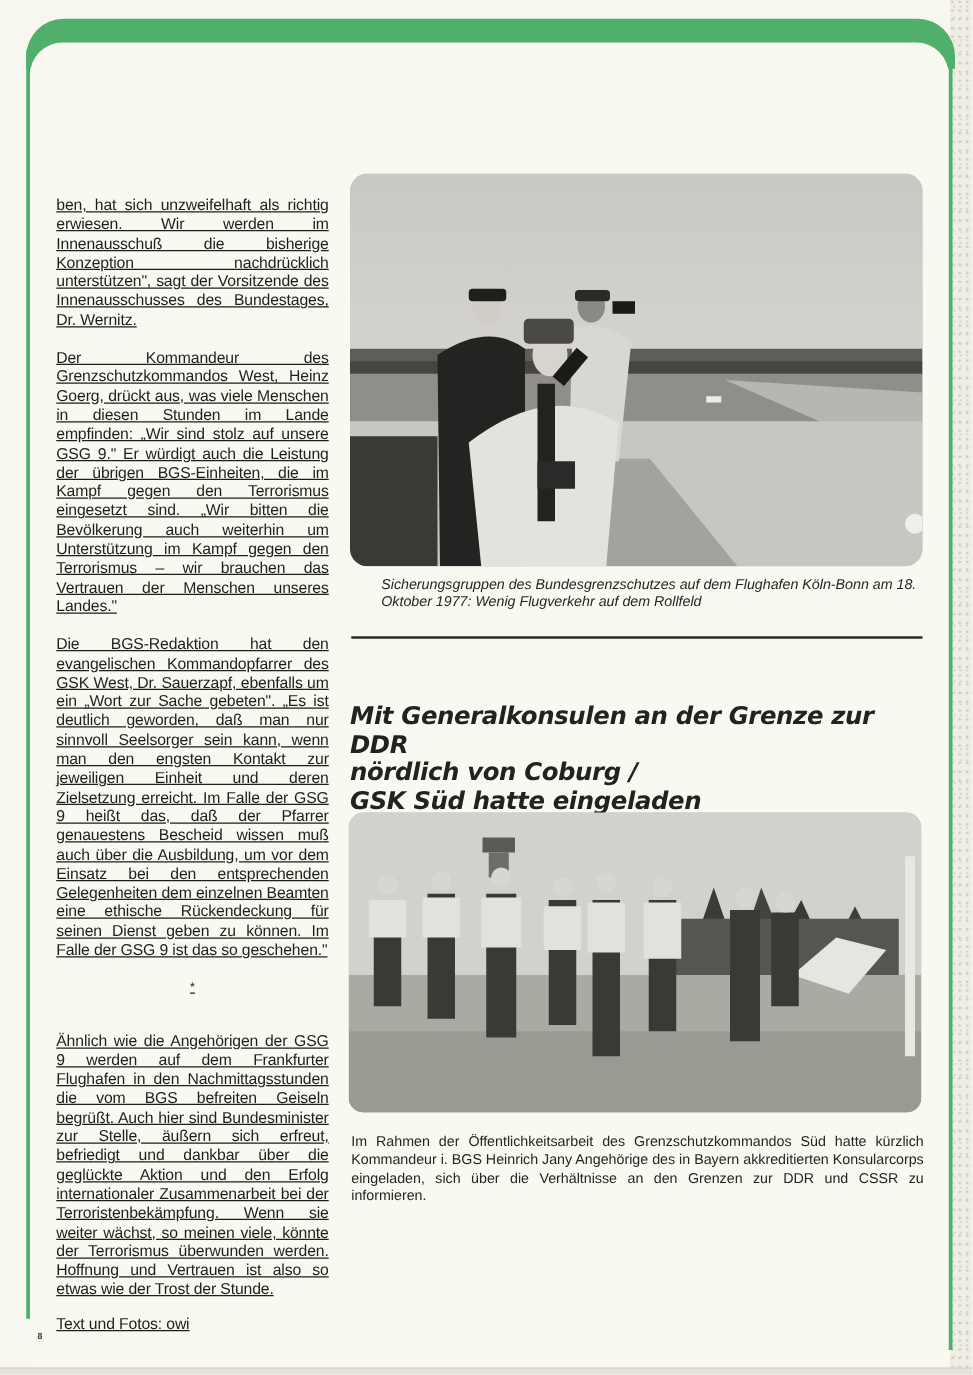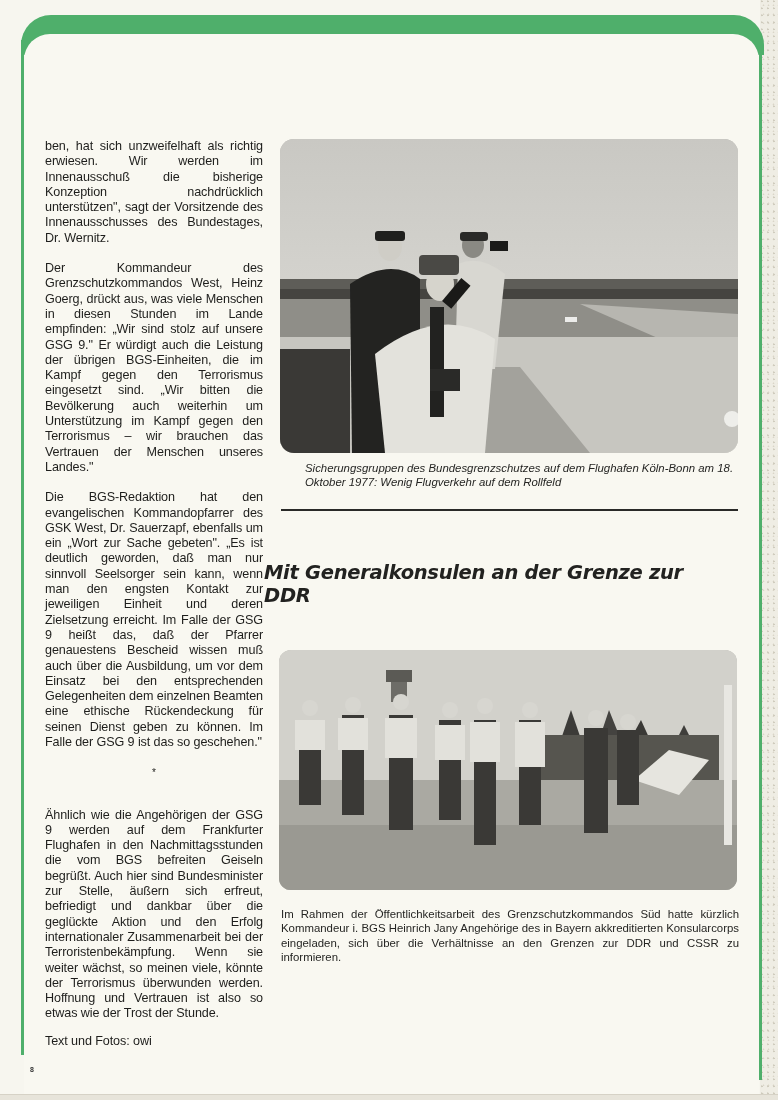--- a/index.html
+++ b/index.html
@@ -43,24 +43,25 @@
       position: absolute; left: 759px; top: 40px; width: 3px; height: 1040px;
       background: #4faf6b;
     }
     .page-number {
       position: absolute; left: 30px; top: 1066px;
       font-size: 7px; font-weight: bold; color: #333;
     }
 
     
     .left-col {
-      position: absolute; left: 45px; top: 139px; width: 218px;
+      position: absolute; left: 45px; top: 157px; width: 218px;
       font-size: 12.6px; line-height: 15.3px;
       text-align: justify; hyphens: manual;
       letter-spacing: -0.1px;
+      text-decoration: underline;
     }
     .left-col p { margin-bottom: 15px; }
     .left-col .star { text-align: center; margin: 15px 0 27px; font-size: 10px; }
     .left-col .credit { text-align: left; margin-top: 12px; }
 
     
     .photo {
       position: absolute; overflow: hidden;
       border-radius: 14px;
       background: #b9b8b2;
@@ -74,21 +75,21 @@
       font-size: 11.4px; line-height: 14.2px;
       color: #252523;
     }
     .caption-1 { left: 281px; top: 461px; width: 458px; margin-left: 24px; }
     .rule {
       position: absolute; left: 281px; top: 509px; width: 457px; height: 2px;
       background: #2a2a28;
     }
 
     .headline {
-      position: absolute; left: 264px; top: 562px; width: 460px;
+      position: absolute; left: 280px; top: 562px; width: 460px;
       font-family: "DejaVu Sans", sans-serif;
       font-weight: bold; font-style: italic;
       font-size: 19.5px; line-height: 22.5px;
       letter-spacing: -0.3px;
       color: #222220;
     }
 
     .body-captions {
       position: absolute; left: 281px; top: 907px; width: 458px;
       font-size: 11.4px; line-height: 14.4px;
@@ -154,20 +155,22 @@
     <rect x="162" y="150" width="30" height="12" transform="rotate(-50 175 156)" fill="#1a1a18"></rect>
 
     <circle cx="452" cy="280" r="8" fill="#eeeeea"></circle>
   </svg>
 </div>
 <div class="caption caption-1">Sicherungsgruppen des Bundesgrenzschutzes auf dem Flughafen Köln-Bonn am 18. Oktober 1977: Wenig Flugverkehr auf dem Rollfeld</div>
 <div class="rule"></div>
 
 <div class="headline">
   <div>Mit Generalkonsulen an der Grenze zur DDR</div>
+  <div>nördlich von Coburg /</div>
+  <div>GSK Süd hatte eingeladen</div>
 </div>
 
 <div class="photo photo-2">
   <svg viewBox="0 0 458 240" preserveAspectRatio="none">
     <rect width="458" height="240" fill="#d2d1cb"></rect>
 
     <polygon points="280,95 292,60 304,95" fill="#3c3b38"></polygon>
     <polygon points="320,90 330,60 342,90" fill="#444340"></polygon>
     <polygon points="350,92 362,70 372,92" fill="#3a3936"></polygon>
     <polygon points="395,95 405,75 415,95" fill="#3f3e3b"></polygon>

